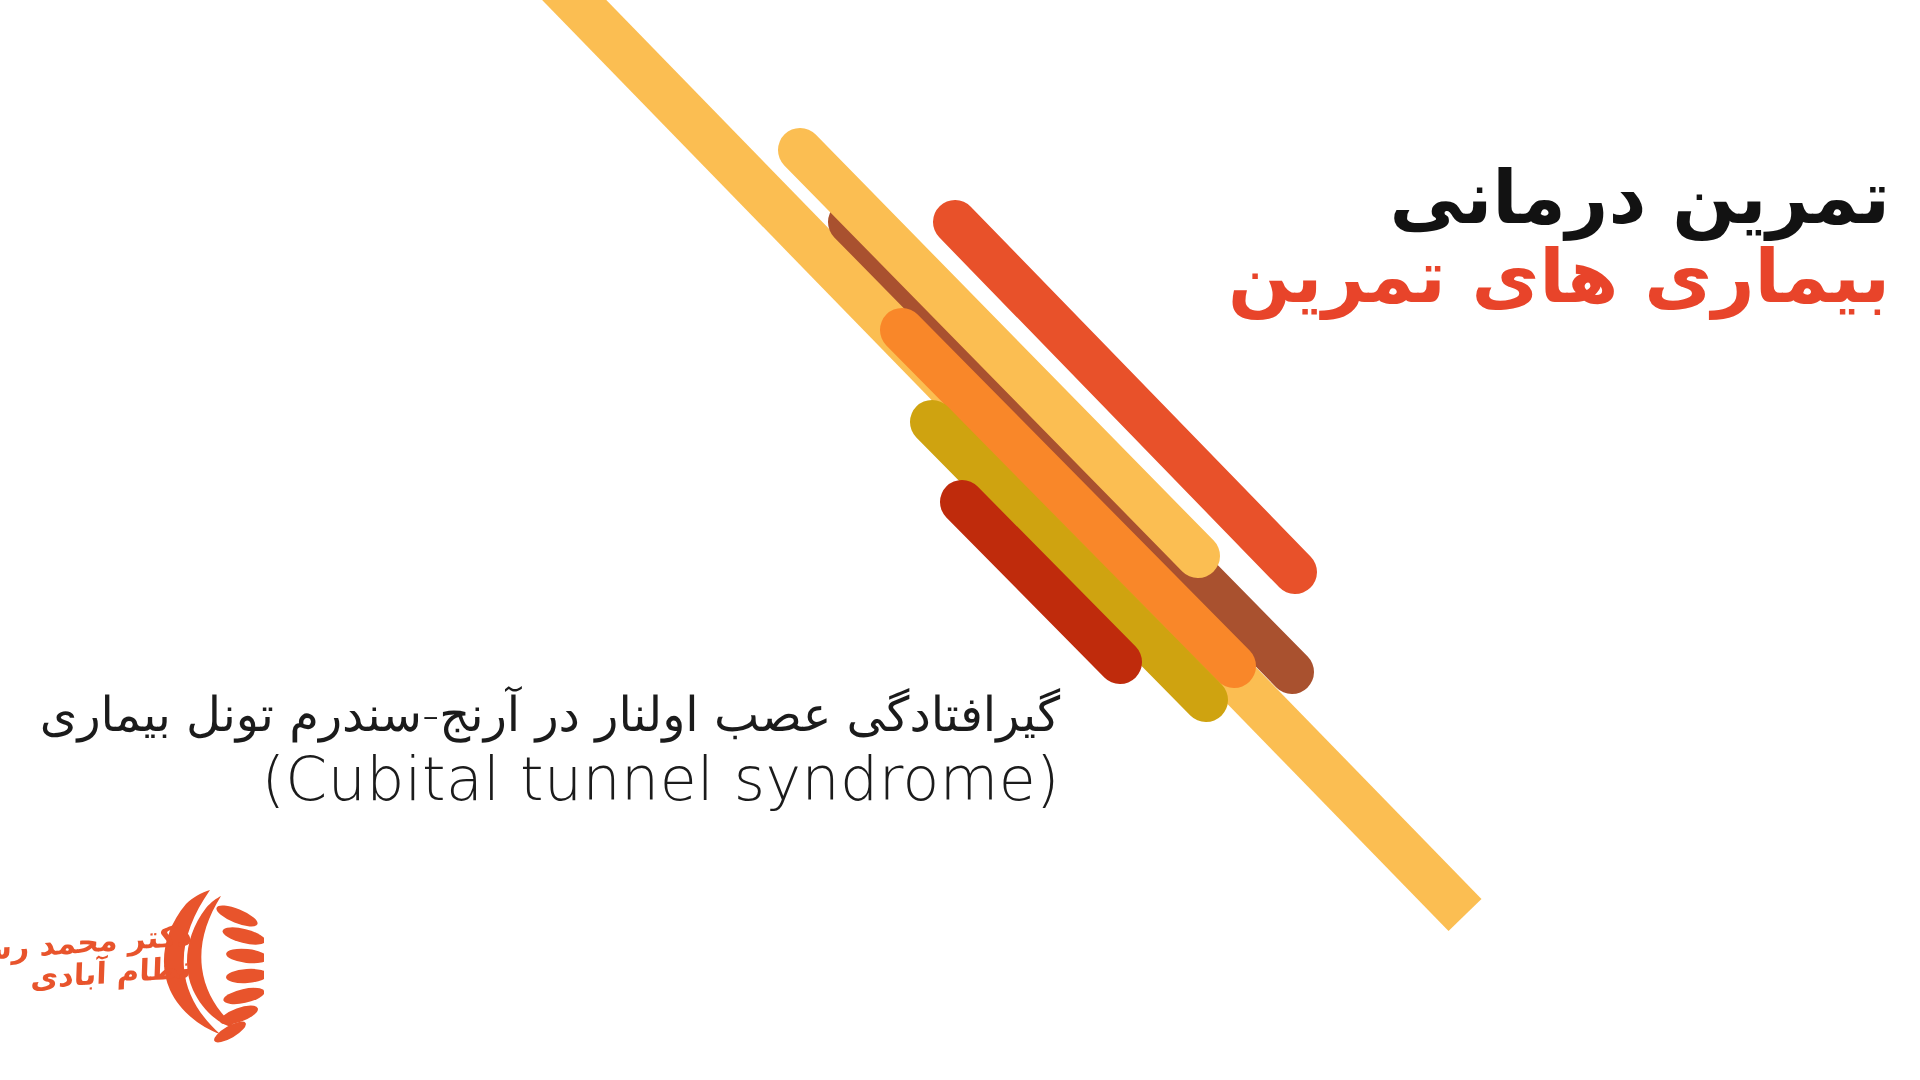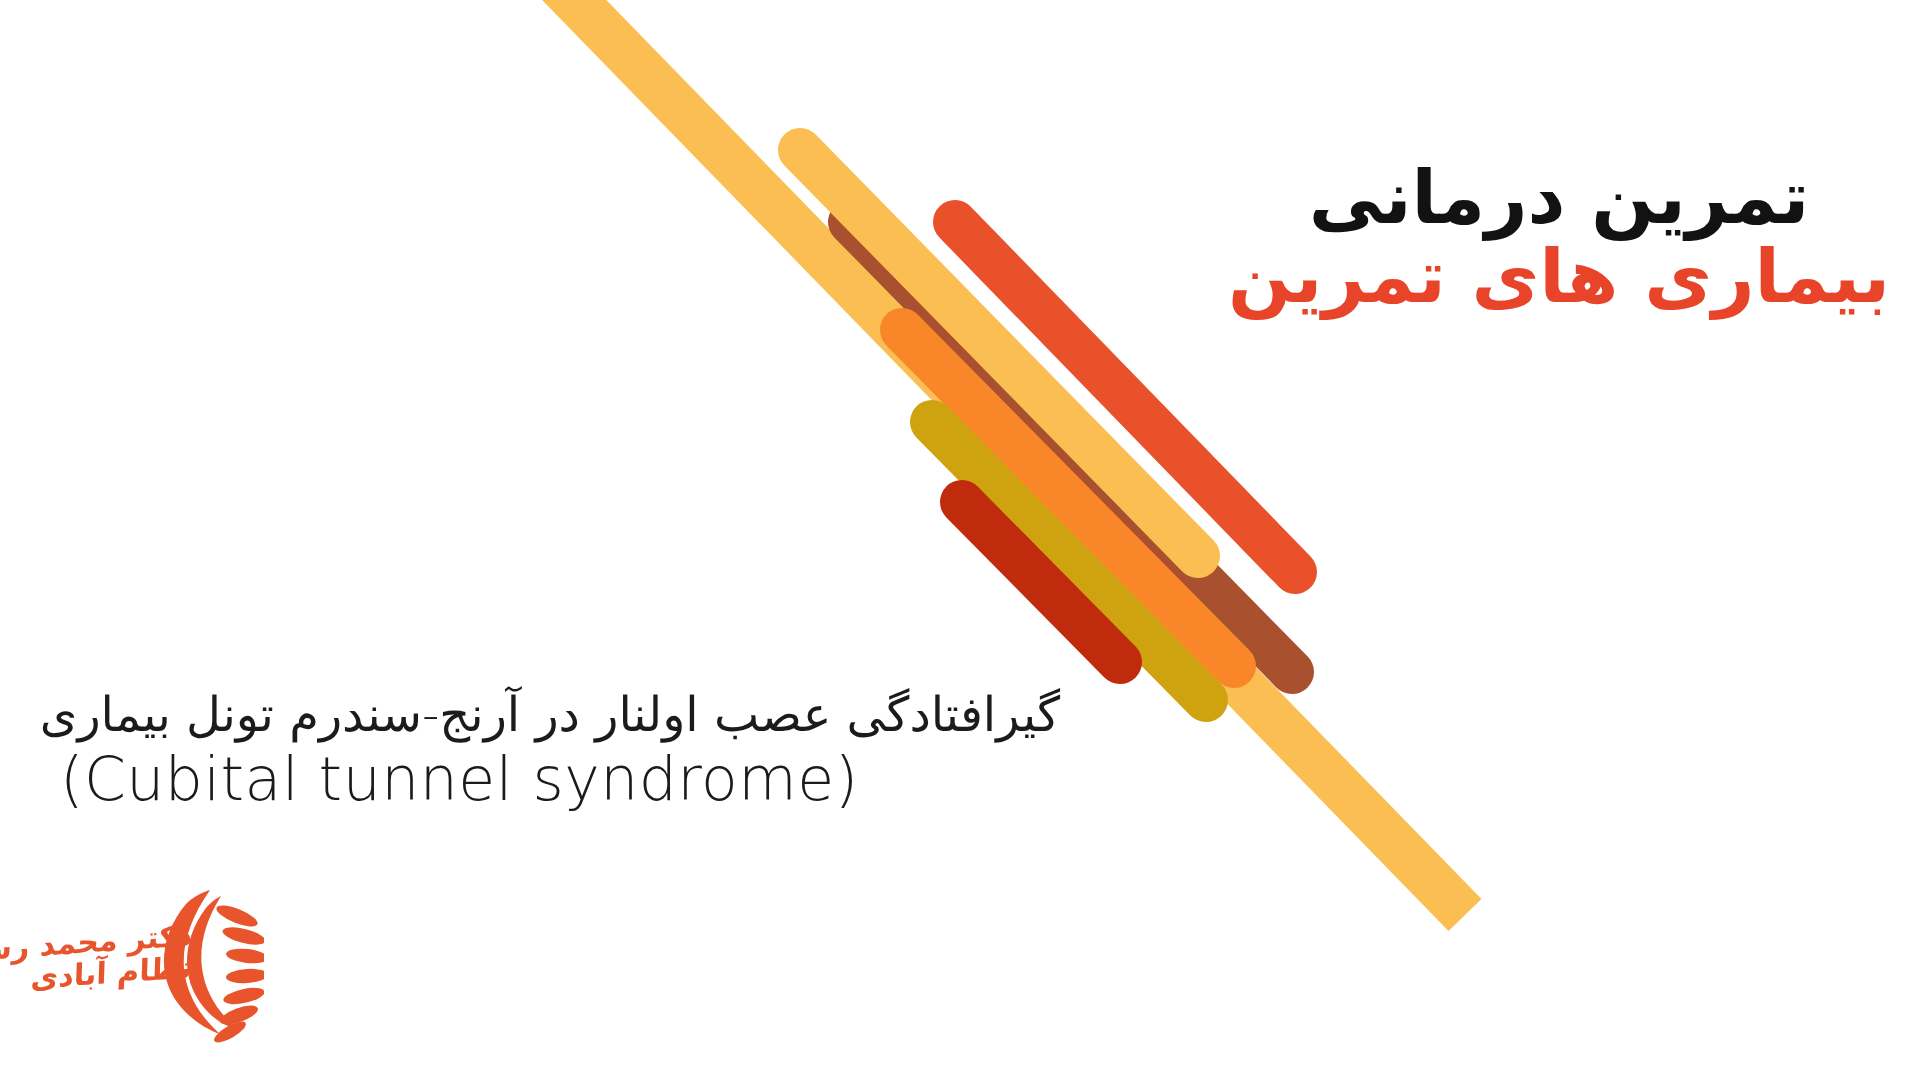--- a/index.html
+++ b/index.html
@@ -63,21 +63,21 @@
     font-weight:300;
     font-size:48px;
     color:#1b1b1b;
     line-height:1.12;
     white-space:nowrap;
     text-align:right;
   }
   .subtitle-en{
     display:block;
     direction:ltr;
-    text-align:left;
+    text-align:right;
     font-family:"DejaVu Sans","Liberation Sans",sans-serif;
     font-weight:300;
     font-size:60px;
     color:#1b1b1b;
     line-height:1.1;
     letter-spacing:0.5px;
     margin-top:4px;
     white-space:nowrap;
   }
 
@@ -127,21 +127,21 @@
       <line x1="850" y1="222" x2="1292" y2="672" stroke="#a9512f" stroke-width="44" stroke-linecap="round"></line>
       <line x1="955" y1="222" x2="1295" y2="572" stroke="#e8512a" stroke-width="44" stroke-linecap="round"></line>
       <line x1="800" y1="150" x2="1198" y2="556" stroke="#fbbe52" stroke-width="44" stroke-linecap="round"></line>
       <line x1="902" y1="330" x2="1234" y2="666" stroke="#f98729" stroke-width="44" stroke-linecap="round"></line>
       <line x1="932" y1="422" x2="1206" y2="700" stroke="#cfa310" stroke-width="44" stroke-linecap="round"></line>
       <line x1="962" y1="502" x2="1120" y2="662" stroke="#bf2b0c" stroke-width="44" stroke-linecap="round"></line>
     </svg>
   </div>
 
   <div id="title-block">
-    <span class="title-line" id="title-line-1" style="color: rgb(18, 18, 18); text-align: center;">تمرین درمانی</span>
+    <span class="title-line" id="title-line-1" style="color: rgb(18, 18, 18);">تمرین درمانی</span>
     <span class="title-line" id="title-line-2" style="color: rgb(232, 68, 42);">بیماری های تمرین</span>
   </div>
 
   <div id="subtitle-block">
     <span class="subtitle-fa" style="color: rgb(27, 27, 27);">گیرافتادگی عصب اولنار در آرنج-سندرم تونل بیماری</span>
     <span class="subtitle-en" style="color: rgb(27, 27, 27);">(Cubital tunnel syndrome)</span>
   </div>
 
   <div id="logo">
     <svg viewBox="0 0 250 160" xmlns="http://www.w3.org/2000/svg" aria-hidden="true">

